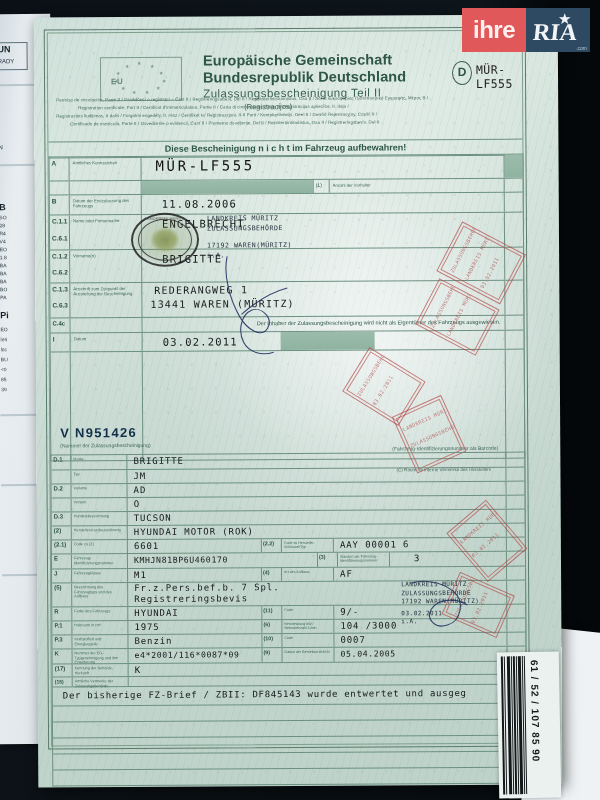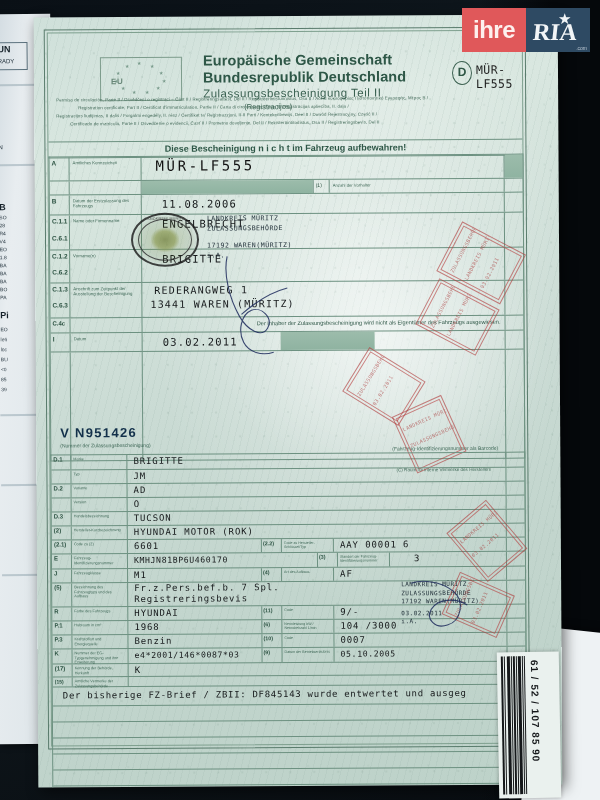--- a/index.html
+++ b/index.html
@@ -488,21 +488,21 @@
       <div class="v-val2">
           <div class="vhw">9/-</div>
         </div>
       <div class="endcell"></div>
     </div>
 
     <div class="row" style="height:13px;">
       <div class="v-code">P.1</div>
       <div class="v-lbl">Hubraum in cm³</div>
       <div class="v-val">
-          <div class="vhw">1968</div>
+          <div class="vhw">1975</div>
         </div>
       <div class="v-code2">(6)</div>
       <div class="v-lbl2">Nennleistung kW / Nenndrehzahl 1/min</div>
       <div class="v-val2">
           <div class="vhw">104 /3000</div>
         </div>
       <div class="endcell"></div>
     </div>
 
     <div class="row" style="height:13px;">
@@ -516,26 +516,26 @@
       <div class="v-val2">
           <div class="vhw">0007</div>
         </div>
       <div class="endcell"></div>
     </div>
 
     <div class="row" style="height:14px;">
       <div class="v-code">K</div>
       <div class="v-lbl">Nummer der EG-Typgenehmigung und ihre Erweiterung</div>
       <div class="v-val">
-          <div class="vhw-s">e4*2001/146*0087*03</div>
+          <div class="vhw-s">e4*2001/116*0087*09</div>
         </div>
       <div class="v-code2">(9)</div>
       <div class="v-lbl2">Datum der Betriebserlaubnis</div>
       <div class="v-val2">
-          <div class="vhw-s">05.10.2005</div>
+          <div class="vhw-s">05.04.2005</div>
         </div>
       <div class="endcell"></div>
     </div>
 
     <div class="row" style="height:12px;">
       <div class="v-code">(17)</div>
       <div class="v-lbl">Kennung der Behörde, Herkunft</div>
       <div class="v-val2">
           <div class="vhw">K</div>
         </div>

